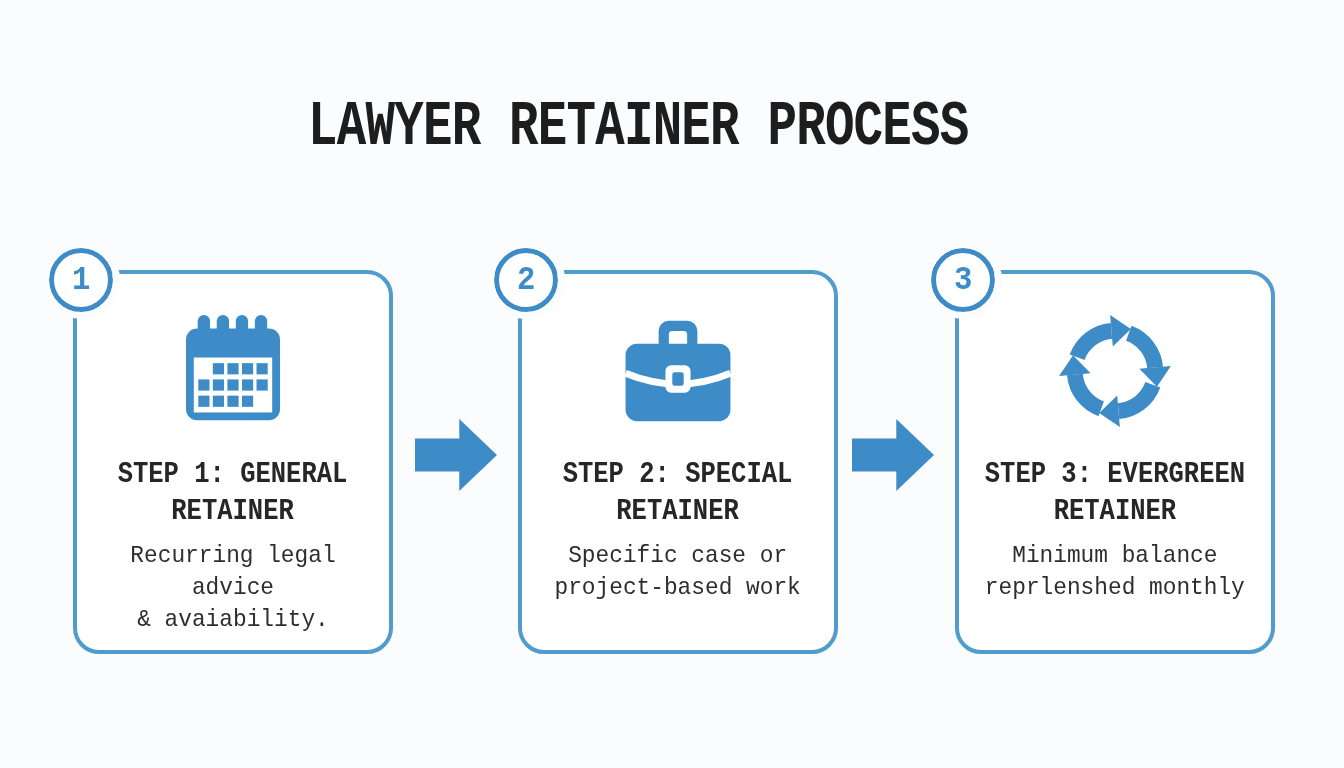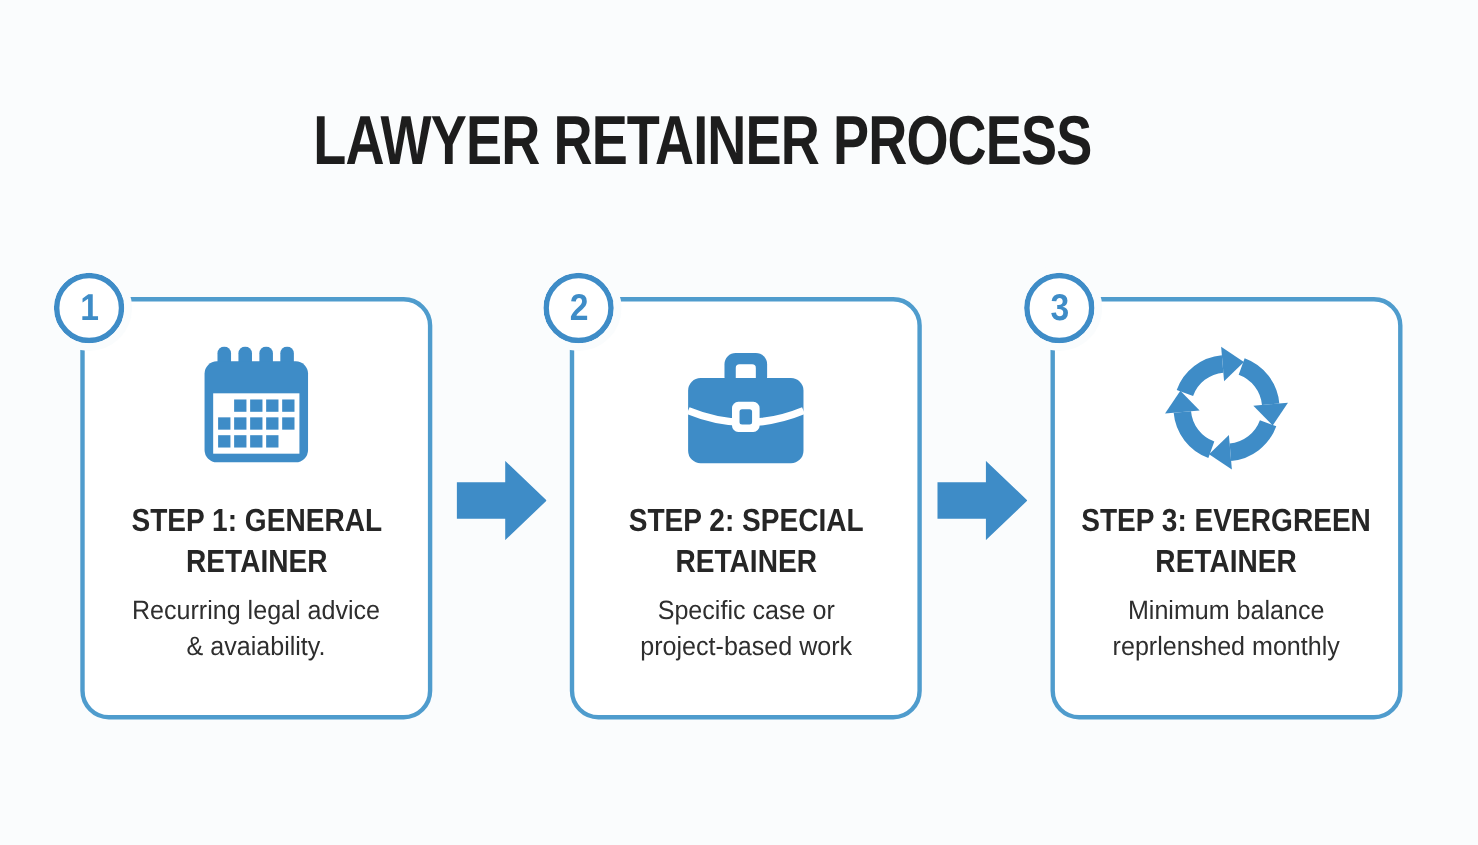--- a/index.html
+++ b/index.html
@@ -8,21 +8,21 @@
     --text-dark:#222222;
     --bg:#fafcfd;
   }
   *{margin:0;padding:0;box-sizing:border-box;}
   html,body{width:1344px;height:768px;overflow:hidden;}
   body{
     background:var(--bg);
     font-family:"Liberation Sans","DejaVu Sans",sans-serif;
     position:relative;
   }
-  .canvas{position:absolute;inset:0;width:1276px;height:768px;background:var(--bg);}
+  .canvas{position:absolute;inset:0;width:1276px;height:768px;background:var(--bg);font-family:Liberation Mono, monospace;}
 
   
   .main-title{
     position:absolute;top:92px;left:0;width:100%;
     text-align:center;
     font-size:63px;font-weight:bold;color:#1d1d1d;
     letter-spacing:-1px;
   }
   .condense{display:inline-block;transform:scaleX(0.78);transform-origin:center;white-space:nowrap;}
 

